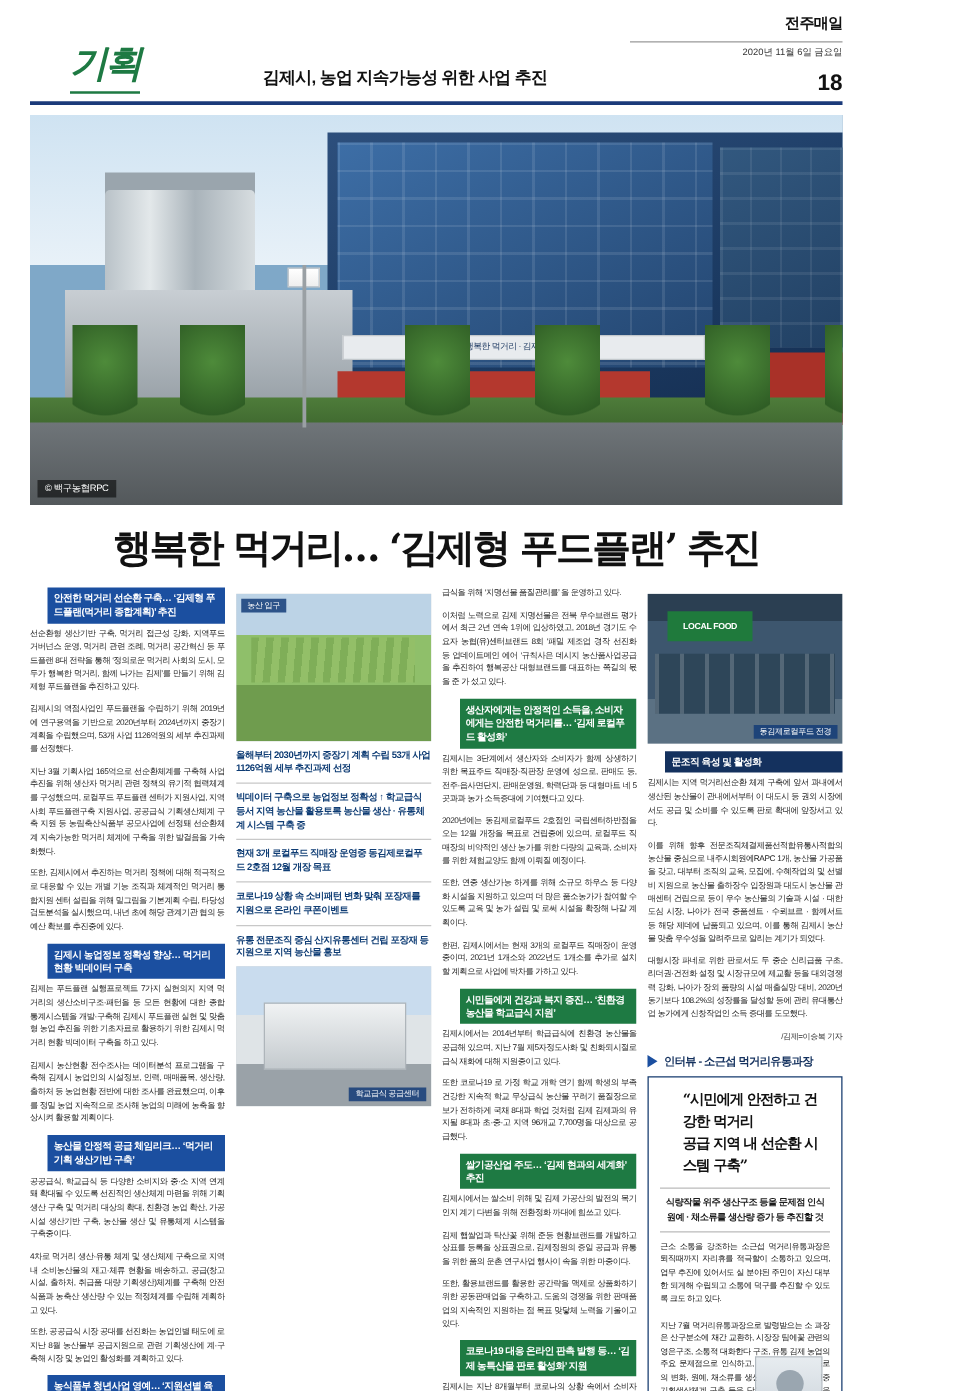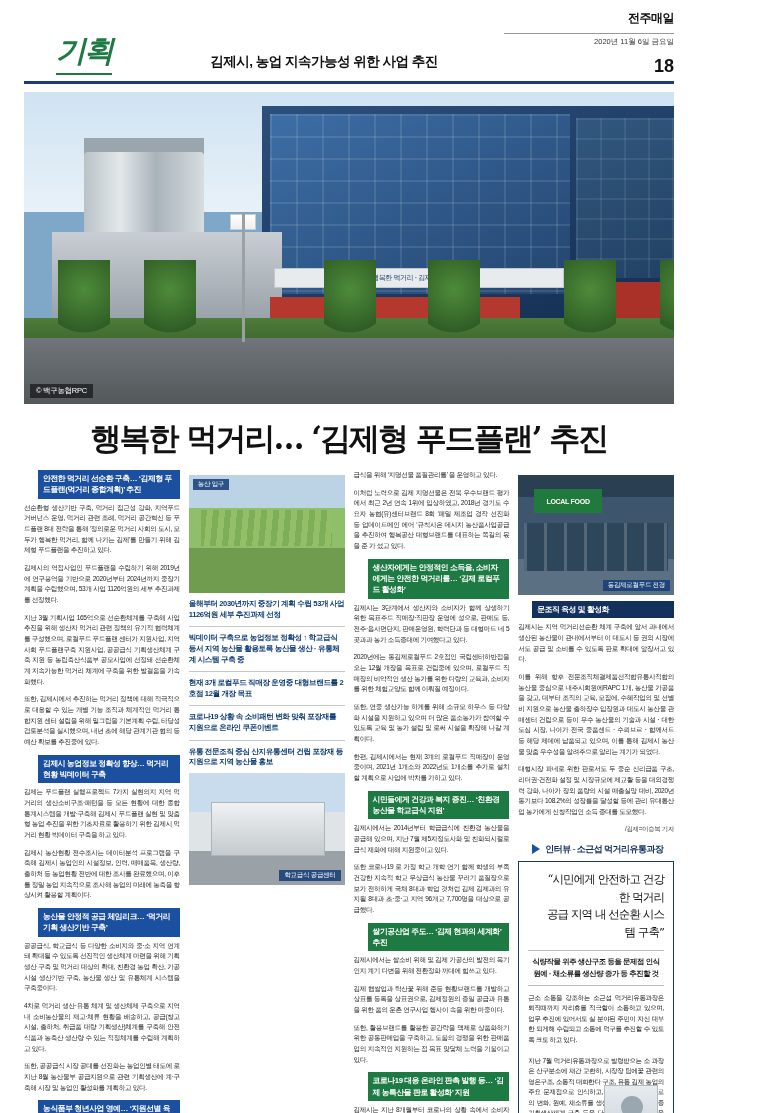--- a/index.html
+++ b/index.html
@@ -259,41 +259,40 @@
     display:flex; align-items:center; justify-content:center; letter-spacing:-0.3px;
   }
   .ph-store:after{
     content:""; position:absolute; left:4%; top:40%; width:92%; height:40%;
     background: repeating-linear-gradient(to right, rgba(255,255,255,0.18) 0 3px, transparent 3px 20px), #2e4659;
   }
 
   
   .interview-head {
     display: flex; align-items: center; gap: 5px;
-    margin: 9px 0 5px 14px;
-    font-family: Liberation Serif, serif;
+    margin: 9px 0 5px 0;
   }
   .tri {
     width: 0; height: 0;
     border-top: 5px solid transparent;
     border-bottom: 5px solid transparent;
     border-left: 8px solid #1b4fa0;
   }
   .interview-title {
     font-size: 9px; font-weight: bold; letter-spacing: -0.5px; color: #14315e;
   }
   .interview-box {
     border: 1px solid #143a6e;
     padding: 9px 9px 8px 9px;
   }
   .iv-quote {
-    text-align: right;
+    text-align: left;
     font-family: "DejaVu Serif", serif;
     font-size: 11.5px;
-    font-weight: normal;
+    font-weight: bold;
     line-height: 1.55;
     letter-spacing: -0.9px;
     color: #111;
     margin-bottom: 8px;
     white-space: pre-wrap;
     margin-left: 18px;
   }
   .iv-sub {
     text-align: center;
     font-size: 7.4px;
@@ -422,21 +421,21 @@
         <div class="cap">농산 입구</div>
       </div>
       <div class="subhead">올해부터 2030년까지 중장기 계획 수립
 53개 사업 1126억원 세부 추진과제 선정</div>
       <hr class="hr-thin">
       <div class="subhead">빅데이터 구축으로 농업정보 정확성 ↑
 학교급식 등서 지역 농산물 활용토록
 농산물 생산 · 유통체계 시스템 구축 중</div>
       <hr class="hr-thin">
       <div class="subhead">현재 3개 로컬푸드 직매장 운영중
-대형브랜드를 2호점 12월 개장 목표</div>
+동김제로컬푸드 2호점 12월 개장 목표</div>
       <hr class="hr-thin">
       <div class="subhead">코로나19 상황 속 소비패턴 변화 맞춰
 포장재를 지원으로 온라인 쿠폰이벤트</div>
       <hr class="hr-thin">
       <div class="subhead">유통 전문조직 중심 산지유통센터 건립
 포장재 등 지원으로 지역 농산물 홍보</div>
       <div class="photo">
         <div class="ph-center"></div>
         <div class="cap br">학교급식 공급센터</div>
       </div>

